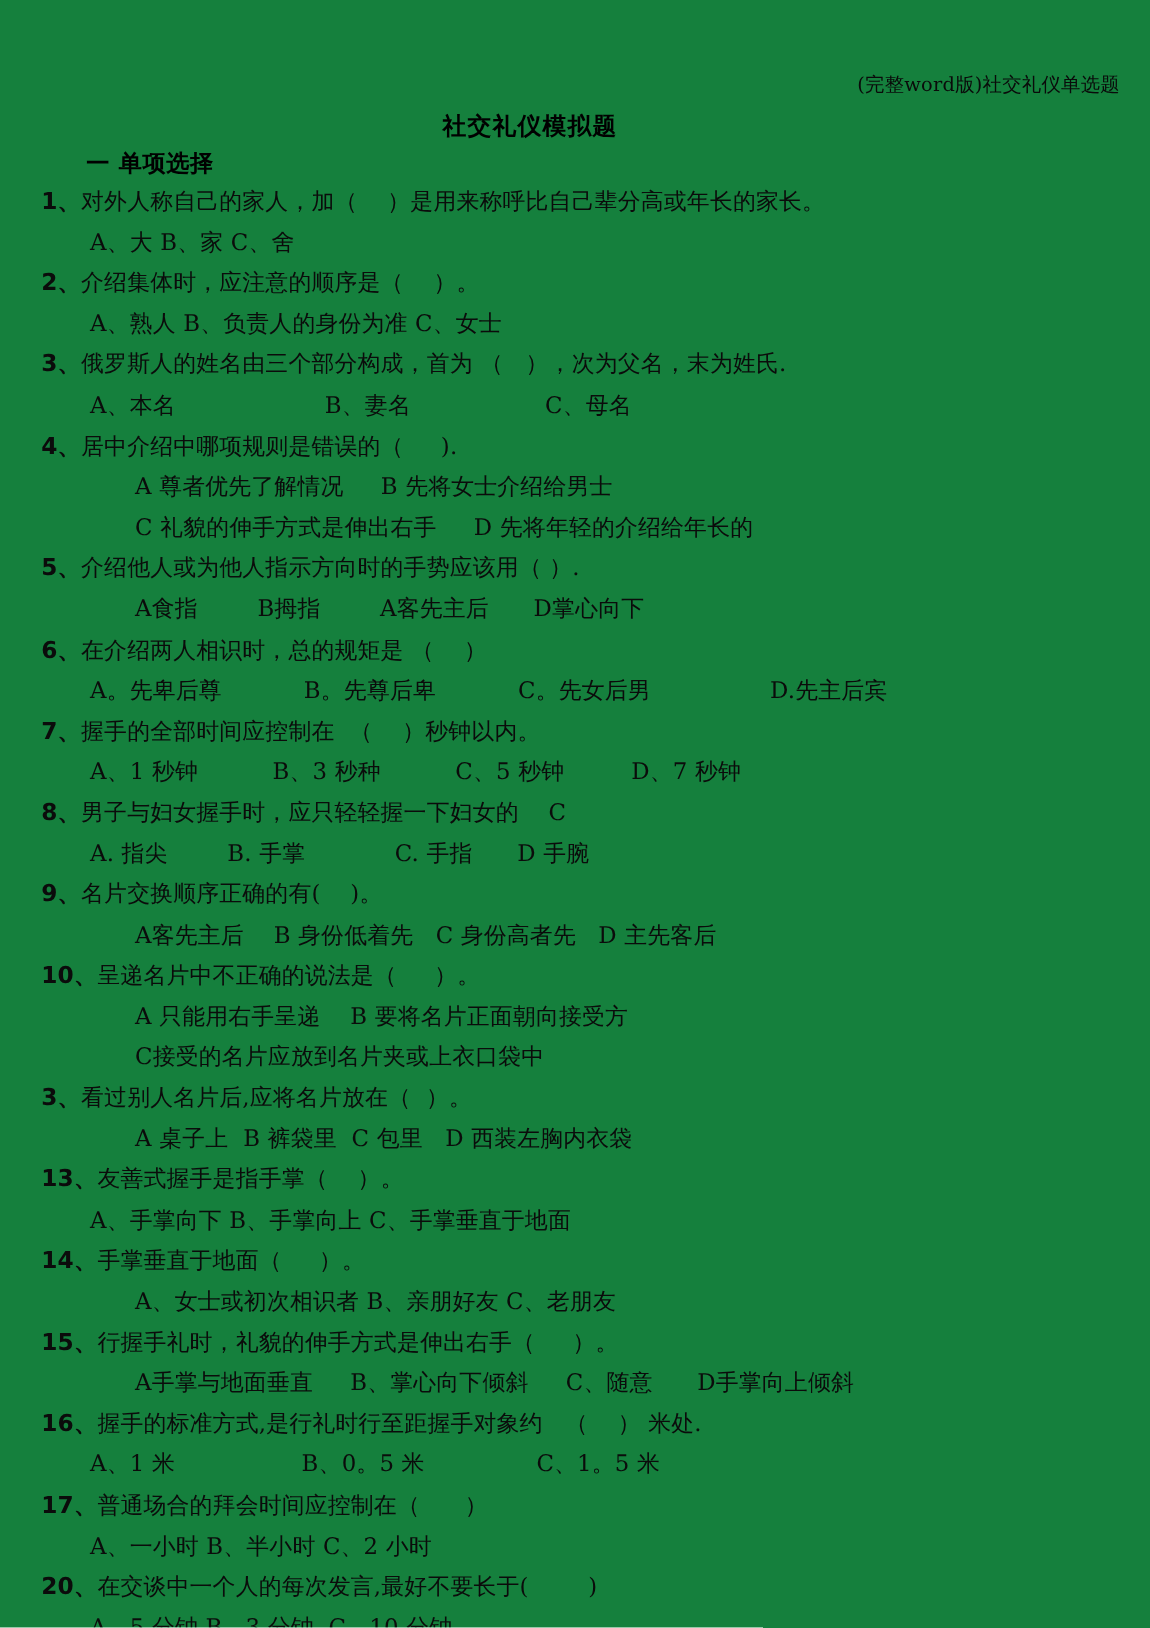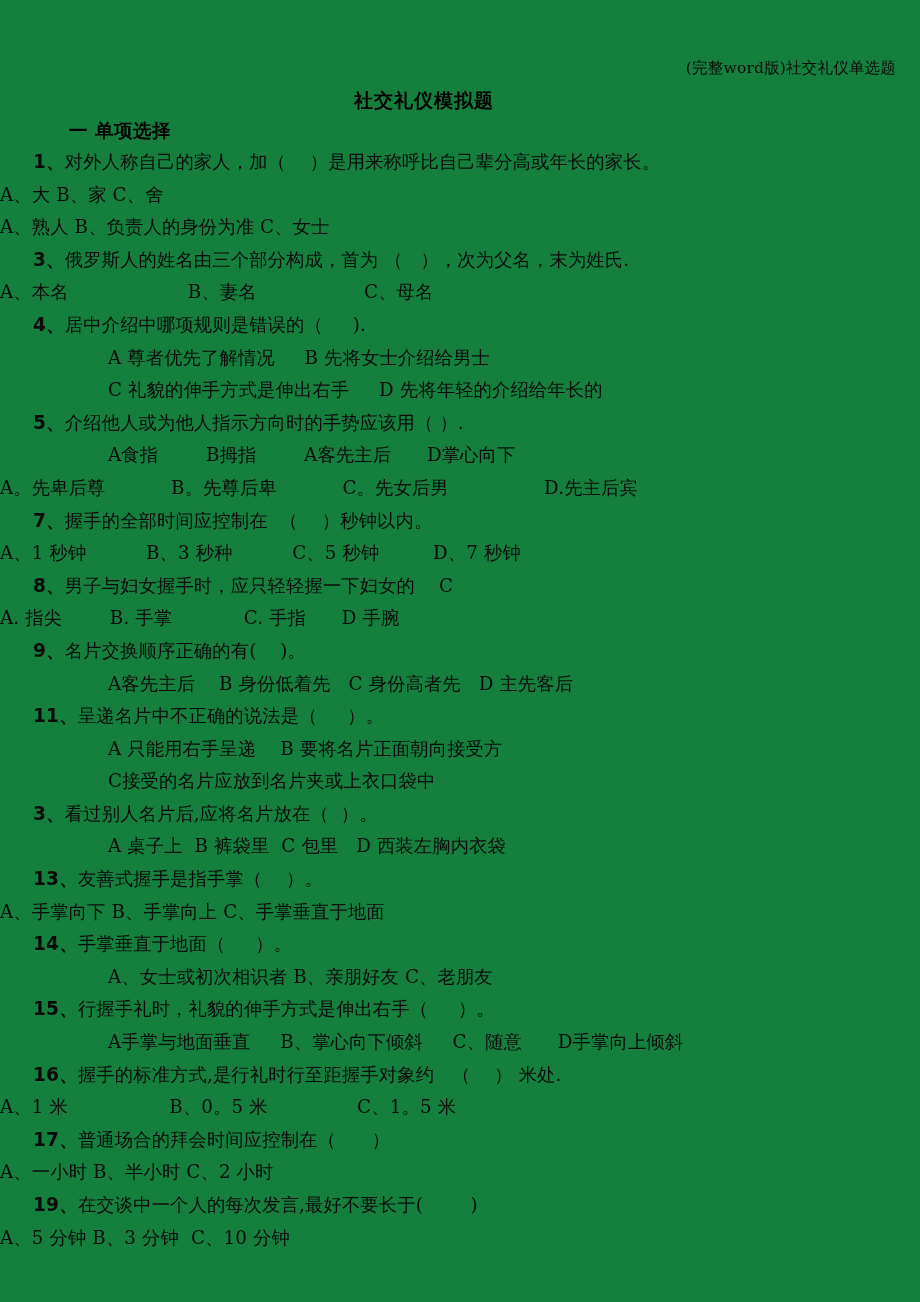--- a/index.html
+++ b/index.html
@@ -77,64 +77,66 @@
     padding-left: 33px;
   }
   .line .qnum {
     font-weight: bold;
     font-family: "DejaVu Sans", "Liberation Sans", sans-serif;
     font-size: 18.6px;
   }
 
   
   .ind-q       { padding-left: 72px; }   
-  .ind-a       { }   
+  .ind-a       { padding-left: 72px; }   
   .ind-a2      { padding-left: 108px; }
 </style>
 </head>
 <body>
 
 <div id="page">
 
   <div class="doc-header">(完整word版)社交礼仪单选题</div>
 
   <div class="doc-title">社交礼仪模拟题</div>
 
   <div class="section-heading">一 单项选择</div>
 
   <div id="body-block">
       <div class="line q ind-q"><span class="qnum">1、</span><span>对外人称自己的家人，加（    ）是用来称呼比自己辈分高或年长的家长。</span></div>
       <div class="line ind-a"><span>A、大 B、家 C、舍</span></div>
+      <div class="line q ind-q"><span class="qnum">2、</span><span>介绍集体时，应注意的顺序是（    ）。</span></div>
       <div class="line ind-a"><span>A、熟人 B、负责人的身份为准 C、女士</span></div>
       <div class="line q ind-q"><span class="qnum">3、</span><span>俄罗斯人的姓名由三个部分构成，首为 （   ），次为父名，末为姓氏.</span></div>
       <div class="line ind-a"><span>A、本名                    B、妻名                  C、母名</span></div>
       <div class="line q ind-q"><span class="qnum">4、</span><span>居中介绍中哪项规则是错误的（     ).</span></div>
       <div class="line ind-a2"><span>A 尊者优先了解情况     B 先将女士介绍给男士</span></div>
       <div class="line ind-a2"><span>C 礼貌的伸手方式是伸出右手     D 先将年轻的介绍给年长的</span></div>
       <div class="line q ind-q"><span class="qnum">5、</span><span>介绍他人或为他人指示方向时的手势应该用（ ）.</span></div>
       <div class="line ind-a2"><span>A食指        B拇指        A客先主后      D掌心向下</span></div>
+      <div class="line q ind-q"><span class="qnum">6、</span><span>在介绍两人相识时，总的规矩是 （    ）</span></div>
       <div class="line ind-a"><span>A。先卑后尊           B。先尊后卑           C。先女后男                D.先主后宾</span></div>
       <div class="line q ind-q"><span class="qnum">7、</span><span>握手的全部时间应控制在  （    ）秒钟以内。</span></div>
       <div class="line ind-a"><span>A、1 秒钟          B、3 秒种          C、5 秒钟         D、7 秒钟</span></div>
       <div class="line q ind-q"><span class="qnum">8、</span><span>男子与妇女握手时，应只轻轻握一下妇女的    C</span></div>
       <div class="line ind-a"><span>A. 指尖        B. 手掌            C. 手指      D 手腕</span></div>
       <div class="line q ind-q"><span class="qnum">9、</span><span>名片交换顺序正确的有(    )。</span></div>
       <div class="line ind-a2"><span>A客先主后    B 身份低着先   C 身份高者先   D 主先客后</span></div>
-      <div class="line q ind-q"><span class="qnum">11、</span><span>呈递名片中不正确的说法是（     ）。</span></div>
+      <div class="line q ind-q"><span class="qnum">10、</span><span>呈递名片中不正确的说法是（     ）。</span></div>
       <div class="line ind-a2"><span>A 只能用右手呈递    B 要将名片正面朝向接受方</span></div>
       <div class="line ind-a2"><span>C接受的名片应放到名片夹或上衣口袋中</span></div>
       <div class="line q ind-q"><span class="qnum">3、</span><span>看过别人名片后,应将名片放在（  ）。</span></div>
       <div class="line ind-a2"><span>A 桌子上  B 裤袋里  C 包里   D 西装左胸内衣袋</span></div>
       <div class="line q ind-q"><span class="qnum">13、</span><span>友善式握手是指手掌（    ）。</span></div>
       <div class="line ind-a"><span>A、手掌向下 B、手掌向上 C、手掌垂直于地面</span></div>
       <div class="line q ind-q"><span class="qnum">14、</span><span>手掌垂直于地面（     ）。</span></div>
       <div class="line ind-a2"><span>A、女士或初次相识者 B、亲朋好友 C、老朋友</span></div>
       <div class="line q ind-q"><span class="qnum">15、</span><span>行握手礼时，礼貌的伸手方式是伸出右手（     ）。</span></div>
       <div class="line ind-a2"><span>A手掌与地面垂直     B、掌心向下倾斜     C、随意      D手掌向上倾斜</span></div>
       <div class="line q ind-q"><span class="qnum">16、</span><span>握手的标准方式,是行礼时行至距握手对象约   （    ） 米处.</span></div>
       <div class="line ind-a"><span>A、1 米                 B、0。5 米               C、1。5 米</span></div>
       <div class="line q ind-q"><span class="qnum">17、</span><span>普通场合的拜会时间应控制在（      ）</span></div>
       <div class="line ind-a"><span>A、一小时 B、半小时 C、2 小时</span></div>
-      <div class="line q ind-q"><span class="qnum">19、</span><span>在交谈中一个人的每次发言,最好不要长于(        )</span></div>
+      <div class="line q ind-q"><span class="qnum">20、</span><span>在交谈中一个人的每次发言,最好不要长于(        )</span></div>
       <div class="line ind-a"><span>A、5 分钟 B、3 分钟  C、10 分钟</span></div>
     </div>
 
 </div>
 
 </body></html>

